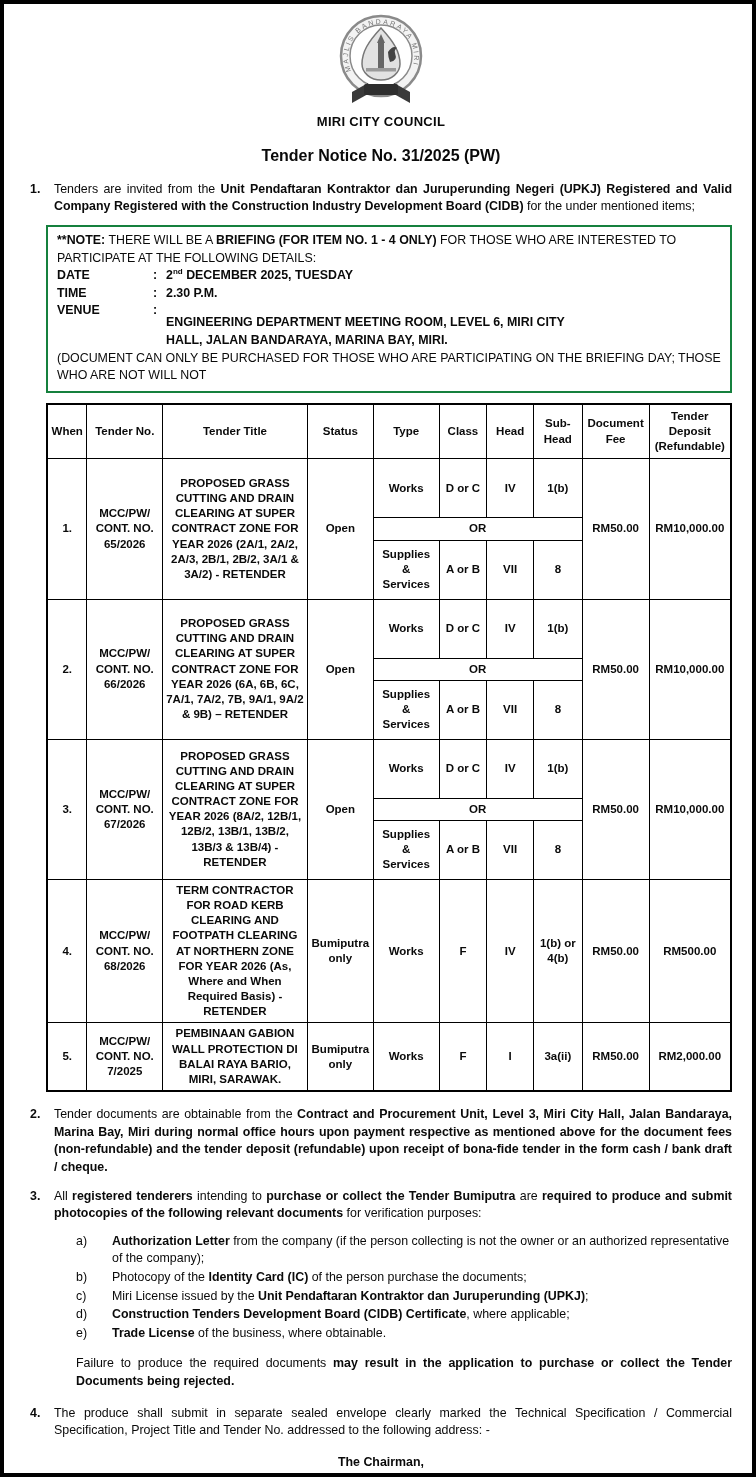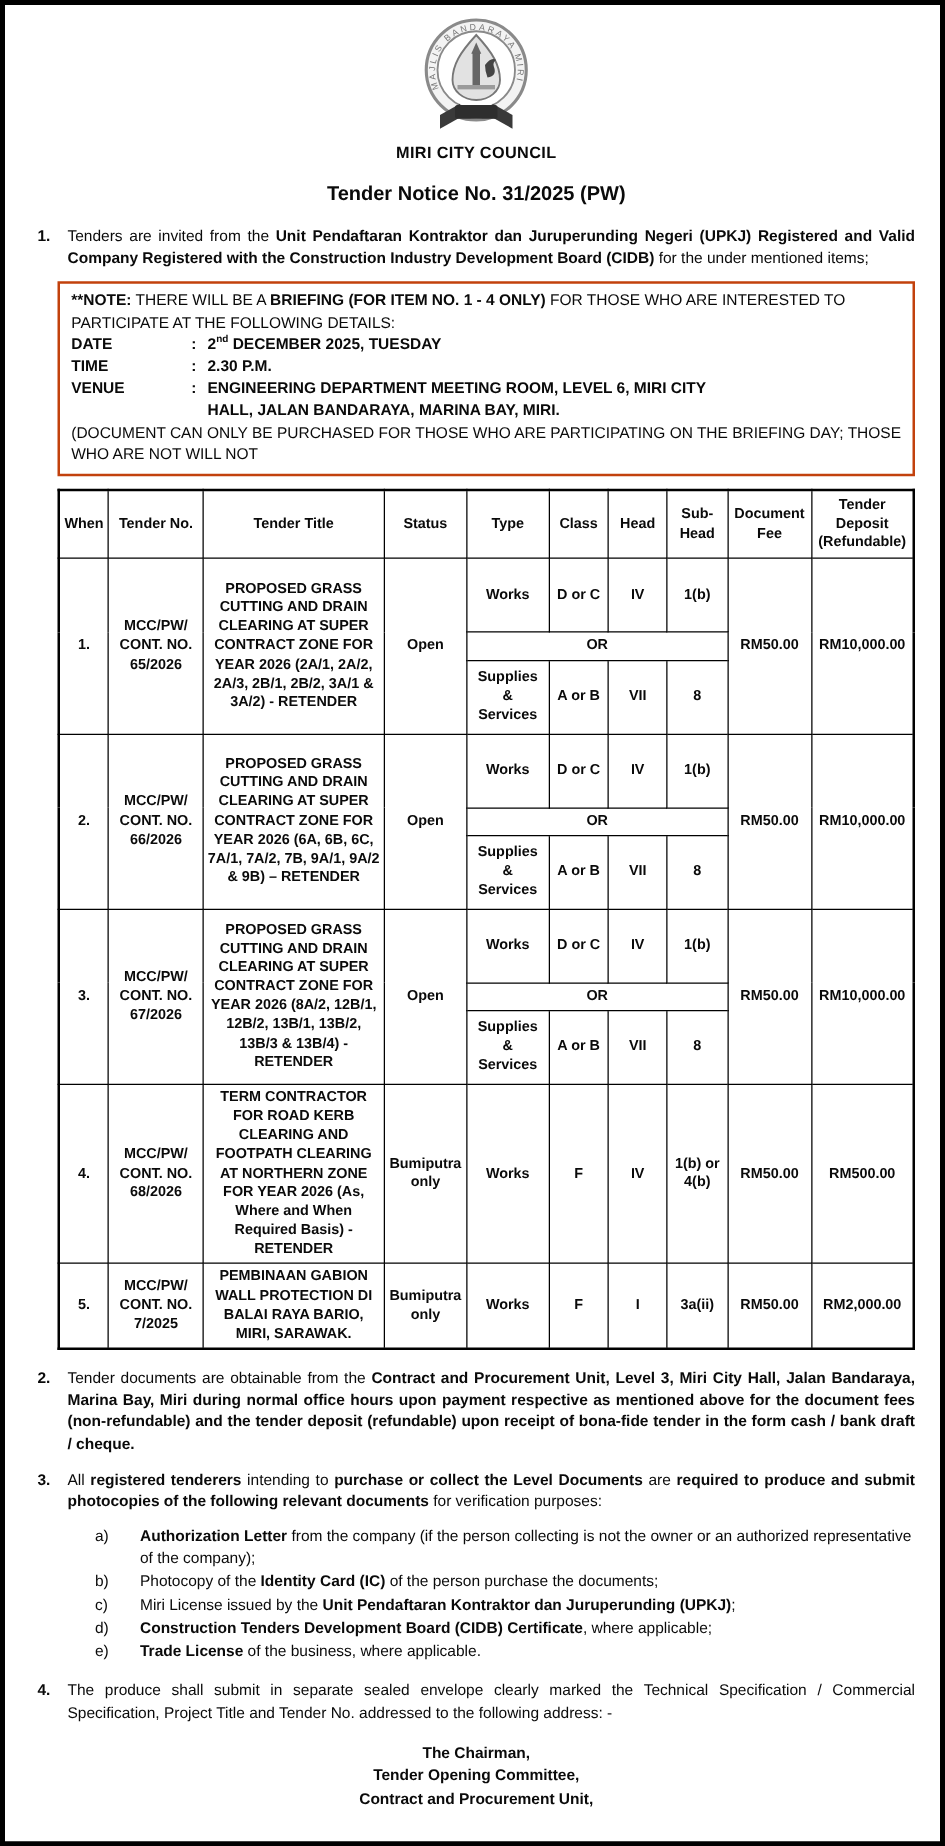--- a/index.html
+++ b/index.html
@@ -11,21 +11,21 @@
   }
   
   .crest{text-align:center;margin-top:2px;}
   .council-name{text-align:center;font-size:13px;font-weight:bold;letter-spacing:.3px;margin-top:1px;}
   .notice-no{text-align:center;font-size:16px;font-weight:bold;margin-top:14px;}
   
   .para{display:flex;margin-top:11px;}
   .para .num{flex:none;width:24px;font-weight:bold;}
   .para .body{flex:1;text-align:justify;}
   
-  .note{border:2px solid #c2410c;margin:9px 0 0 16px;padding:5px 9px 6px 9px;}
+  .note{border:2px solid #15803d;margin:9px 0 0 16px;padding:5px 9px 6px 9px;}
   .nrow{display:flex;}
   .nlab{flex:none;width:96px;font-weight:bold;}
   .ncol{flex:none;width:13px;font-weight:bold;}
   .nval{flex:1;font-weight:bold;}
   
   table.tender{border-collapse:collapse;table-layout:fixed;margin:10px 0 0 16px;border:2px solid #000;}
   table.tender th,table.tender td{
     border:1.5px solid #000;font-size:11.5px;font-weight:bold;line-height:1.32;
     text-align:center;vertical-align:middle;padding:3px 3px;overflow:hidden;
   }
@@ -84,21 +84,21 @@
       <span class="nval"><span>2</span><sup>nd</sup><span> DECEMBER 2025, TUESDAY</span></span>
     </div>
     <div class="nrow">
       <span class="nlab">TIME</span>
       <span class="ncol">:</span>
       <span class="nval">2.30 P.M.</span>
     </div>
     <div class="nrow">
       <span class="nlab">VENUE</span>
       <span class="ncol">:</span>
-      <span class="nval" style="width:430px;flex:none;">ENGINEERING DEPARTMENT MEETING ROOM, LEVEL 6, MIRI CITY HALL, JALAN BANDARAYA, MARINA BAY, MIRI.</span>
+      <span class="nval" style="width:430px;flex:none;margin-top:12px;">ENGINEERING DEPARTMENT MEETING ROOM, LEVEL 6, MIRI CITY HALL, JALAN BANDARAYA, MARINA BAY, MIRI.</span>
     </div>
     <div>(DOCUMENT CAN ONLY BE PURCHASED FOR THOSE WHO ARE PARTICIPATING ON THE BRIEFING DAY; THOSE WHO ARE NOT WILL NOT</div>
   </div>
 
   <table class="tender">
     <colgroup>
       <col style="width:40px">
         <col style="width:76px">
         <col style="width:146px">
         <col style="width:66px">
@@ -219,21 +219,21 @@
     </tbody>
   </table>
 
   <div class="para" style="margin-top:14px;">
     <span class="num">2.</span>
     <span class="body"><span>Tender documents are obtainable from the </span><b>Contract and Procurement Unit, Level 3, Miri City Hall, Jalan Bandaraya, Marina Bay, Miri during normal office hours upon payment respective as mentioned above for the document fees (non-refundable) and the tender deposit (refundable) upon receipt of bona-fide tender in the form cash / bank draft / cheque.</b></span>
   </div>
 
   <div class="para">
     <span class="num">3.</span>
-    <span class="body"><span>All </span><b>registered tenderers</b><span> intending to </span><b>purchase or collect the Level Documents</b><span> are </span><b>required to produce and submit photocopies of the following relevant documents</b><span> for verification purposes:</span></span>
+    <span class="body"><span>All </span><b>registered tenderers</b><span> intending to </span><b>purchase or collect the Tender Bumiputra</b><span> are </span><b>required to produce and submit photocopies of the following relevant documents</b><span> for verification purposes:</span></span>
   </div>
 
   <div class="sublist">
     <div class="li">
       <span class="lab">a)</span>
       <span class="body"><b>Authorization Letter</b><span> from the company (if the person collecting is not the owner or an authorized representative of the company);</span></span>
     </div>
     <div class="li">
       <span class="lab">b)</span>
       <span class="body"><span>Photocopy of the </span><b>Identity Card (IC)</b><span> of the person purchase the documents;</span></span>
@@ -241,24 +241,25 @@
     <div class="li">
       <span class="lab">c)</span>
       <span class="body"><span>Miri License issued by the </span><b>Unit Pendaftaran Kontraktor dan Juruperunding (UPKJ)</b><span>;</span></span>
     </div>
     <div class="li">
       <span class="lab">d)</span>
       <span class="body"><b>Construction Tenders Development Board (CIDB) Certificate</b><span>, where applicable;</span></span>
     </div>
     <div class="li">
       <span class="lab">e)</span>
-      <span class="body"><b>Trade License</b><span> of the business, where applicable.</span></span>
-    </div>
-  </div>
-
+      <span class="body"><b>Trade License</b><span> of the business, where obtainable.</span></span>
+    </div>
+  </div>
+
+  <div class="failure"><span>Failure to produce the required documents </span><b>may result in the application to purchase or collect the Tender Documents being rejected.</b></div>
 
   <div class="para" style="margin-top:14px;">
     <span class="num">4.</span>
     <span class="body">The produce shall submit in separate sealed envelope clearly marked the Technical Specification / Commercial Specification, Project Title and Tender No. addressed to the following address: -</span>
   </div>
 
   <div class="address">
     <div>The Chairman,</div>
     <div>Tender Opening Committee,</div>
     <div>Contract and Procurement Unit,</div>

